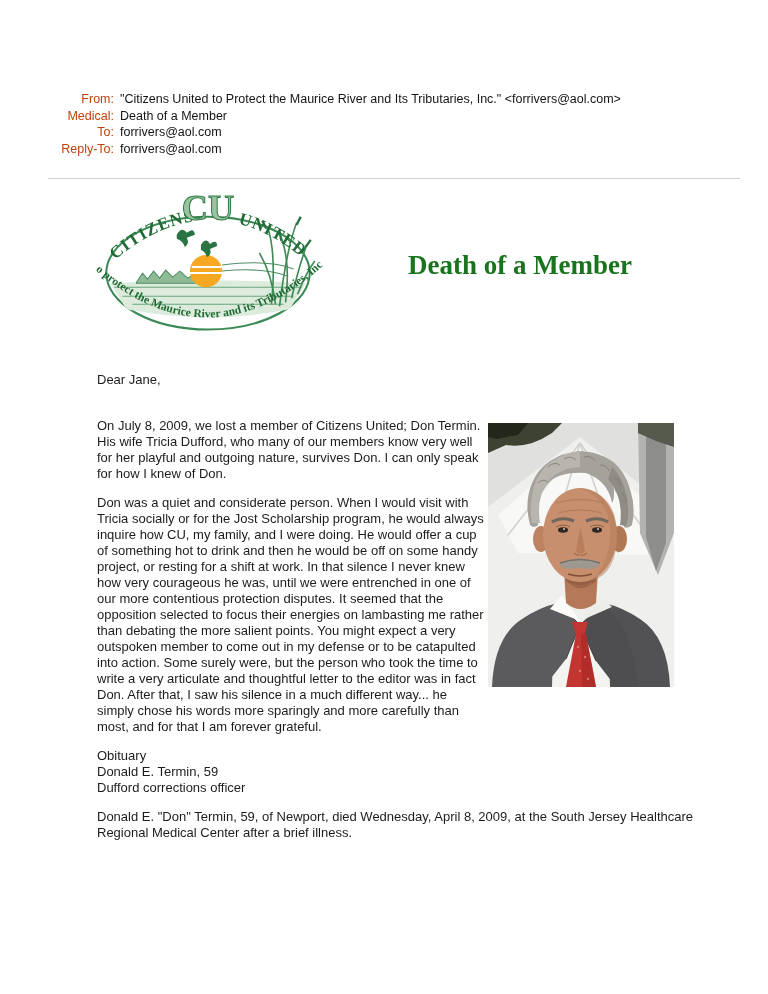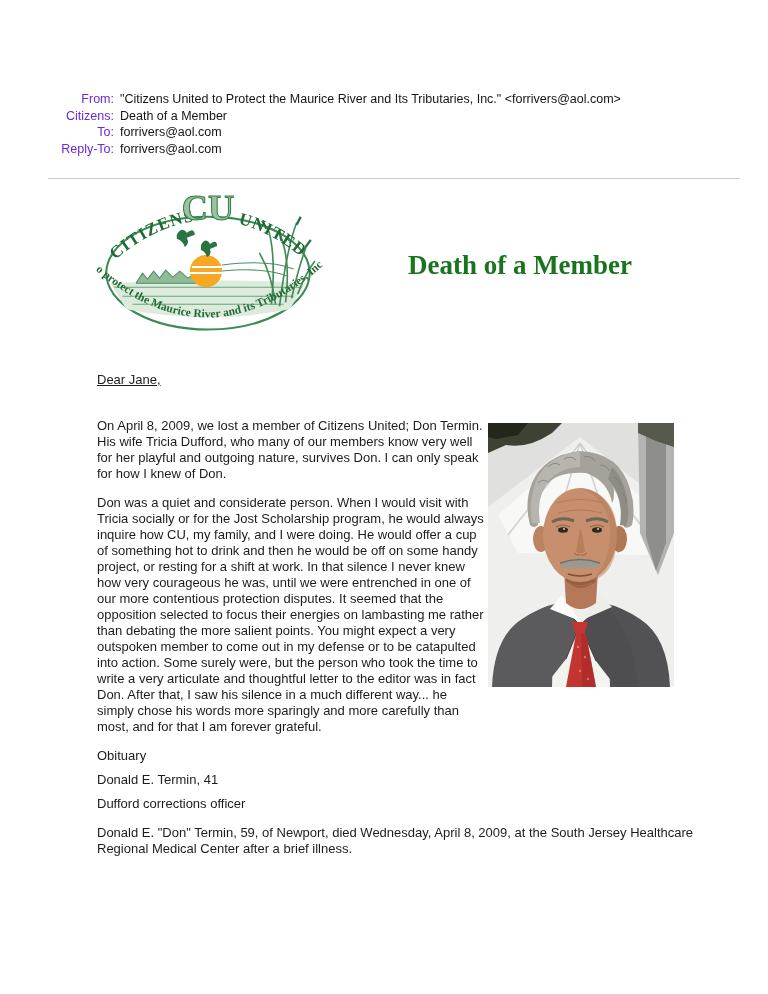--- a/index.html
+++ b/index.html
@@ -22,21 +22,21 @@
     position: absolute;
     top: 91px;
     left: 30px;
     font-size: 12.5px;
     line-height: 16.6px;
   }
   .hdr-row { display: flex; }
   .hdr-label {
     width: 84px;
     text-align: right;
-    color: #6d28d9;
+    color: #c2410c;
     padding-right: 6px;
     flex: 0 0 auto;
   }
   .hdr-value { color: #141414; white-space: nowrap; }
 
   .rule {
     position: absolute;
     top: 178px;
     left: 48px;
     width: 692px;
@@ -70,23 +70,23 @@
   
   .letter {
     position: absolute;
     top: 372px;
     left: 97px;
     width: 612px;
     font-size: 13px;
     line-height: 16px;
   }
   .letter p { margin: 0 0 13px 0; }
-  .salutation { margin-bottom: 30px !important; text-decoration: underline; }
+  .salutation { margin-bottom: 30px !important; }
   .narrow p { width: 388px; }
-  .obit span { display: block; margin-top: 8px; }
+  .obit span { display: block; }
 
   
   .photo {
     position: absolute;
     left: 391px;
     top: 51px;
     width: 186px;
     height: 264px;
   }
   .photo svg { width: 100%; height: 100%; display: block; }
@@ -95,21 +95,21 @@
 <body>
 
 <div class="page">
 
   <div class="hdr">
     <div class="hdr-row">
       <div class="hdr-label">From:</div>
       <div class="hdr-value">"Citizens United to Protect the Maurice River and Its Tributaries, Inc." &lt;forrivers@aol.com&gt;</div>
     </div>
     <div class="hdr-row">
-      <div class="hdr-label">Citizens:</div>
+      <div class="hdr-label">Medical:</div>
       <div class="hdr-value">Death of a Member</div>
     </div>
     <div class="hdr-row">
       <div class="hdr-label">To:</div>
       <div class="hdr-value">forrivers@aol.com</div>
     </div>
     <div class="hdr-row">
       <div class="hdr-label">Reply-To:</div>
       <div class="hdr-value">forrivers@aol.com</div>
     </div>
@@ -165,29 +165,29 @@
     </svg>
   </div>
 
   <div class="title">Death of a Member</div>
 
   <div class="letter">
 
     <p class="salutation">Dear Jane,</p>
 
     <div class="narrow">
-      <p>On April 8, 2009, we lost a member of Citizens United; Don Termin. His wife Tricia Dufford, who many of our members know very well for her playful and outgoing nature, survives Don.  I can only speak for how I knew of Don.</p>
+      <p>On July 8, 2009, we lost a member of Citizens United; Don Termin. His wife Tricia Dufford, who many of our members know very well for her playful and outgoing nature, survives Don.  I can only speak for how I knew of Don.</p>
       <p>Don was a quiet and considerate person. When I would visit with Tricia socially or for the Jost Scholarship program, he would always inquire how CU, my family, and I were doing. He would offer a cup of something hot to drink and then he would be off on some handy project, or resting for a shift at work. In that silence I never knew how very courageous he was, until we were entrenched in one of our more contentious protection disputes. It seemed that the opposition selected to focus their energies on lambasting me rather than debating the more salient points. You might expect a very outspoken member to come out in my defense or to be catapulted into action. Some surely were, but the person who took the time to write a very articulate and thoughtful letter to the editor was in fact Don. After that, I saw his silence in a much different way... he simply chose his words more sparingly and more carefully than most, and for that I am forever grateful.</p>
     </div>
 
 
 
     <p class="obit">
       <span>Obituary</span>
-      <span>Donald E. Termin, 41</span>
+      <span>Donald E. Termin, 59</span>
       <span>Dufford corrections officer</span>
     </p>
 
     <p>Donald E. "Don" Termin, 59, of Newport, died Wednesday, April 8, 2009, at the South Jersey Healthcare Regional Medical Center after a brief illness.</p>
 
     <div class="photo">
       <svg viewBox="0 0 186 264">
         <rect width="186" height="264" fill="#e0e0de"></rect>
 
         <path d="M0,84 L92,14 L186,88 L186,264 L0,264 Z" fill="#eff0ee"></path>

